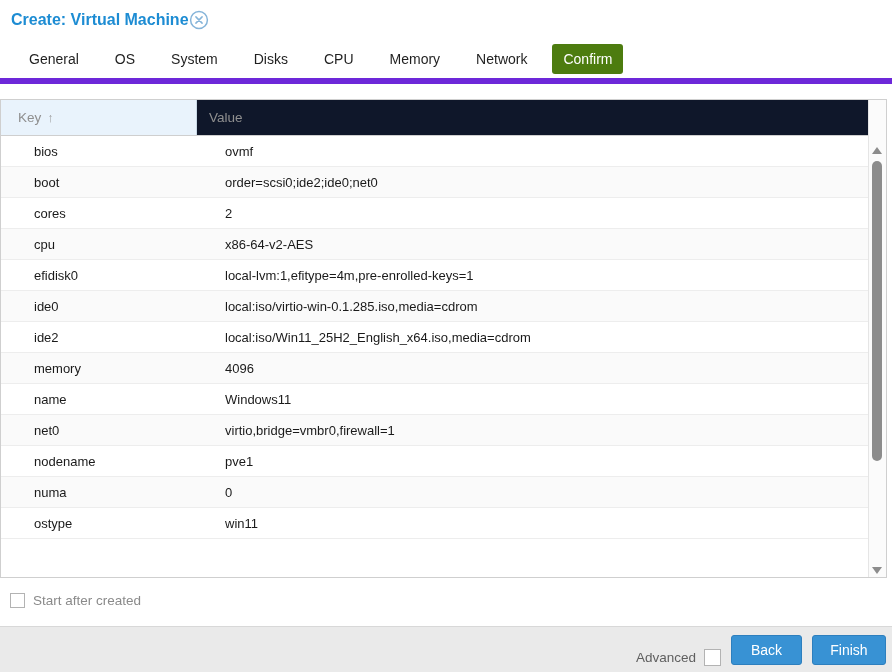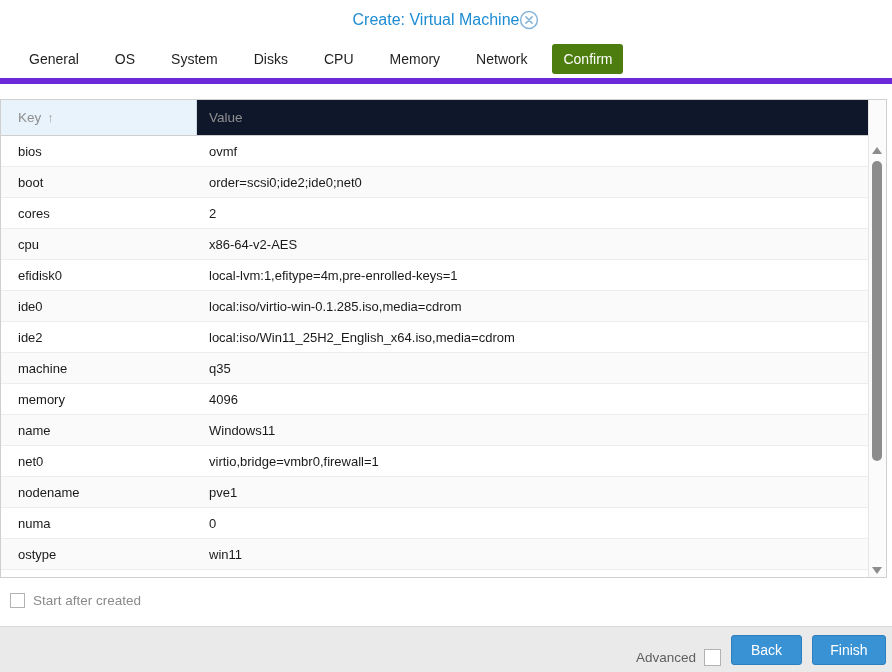--- a/index.html
+++ b/index.html
@@ -9,22 +9,23 @@
     font-family: "Liberation Sans", sans-serif;
     font-size: 13px;
     background: #fff;
     display: flex; flex-direction: column;
     position: relative;
     overflow: hidden;
   }
   
   .win-header {
     height: 40px; flex: 0 0 40px;
-    display: flex; align-items: center; justify-content: center;
+    display: flex; align-items: center; justify-content: flex-start;
     padding: 0 11px;
+    font-weight: bold;
   }
   .win-title { font-size: 16px; color: #1d8cd3; }
   .close-btn { width: 20px; height: 20px; cursor: pointer; display: flex; }
   
   .tabbar {
     height: 44px; flex: 0 0 44px;
     border-bottom: 6px solid #6d28d9;
     display: flex; align-items: center;
     padding: 0 18px; gap: 14px;
   }
@@ -58,21 +59,21 @@
   }
   .hcell-value { flex: 1; display: flex; align-items: center; padding-left: 12px; cursor: pointer; }
   .sort-arrow { margin-left: 6px; color: #9c9c9c; font-size: 13px; }
   .grid-rows { flex: 1; overflow: hidden; background: #fff; }
   .row {
     display: flex; height: 31px; align-items: center;
     border-bottom: 1px solid #ededed;
     color: #1a1a1a;
   }
   .row:nth-child(even) { background: #fafafa; }
-  .cell-key { width: 196px; flex: 0 0 196px; padding-left: 17px; overflow: hidden; white-space: nowrap; }
+  .cell-key { width: 196px; flex: 0 0 196px; padding-left: 17px; overflow: hidden; white-space: nowrap; margin-left: 16px; }
   .cell-value { flex: 1; padding-left: 12px; overflow: hidden; white-space: nowrap; }
   
   .grid-scrollbar {
     width: 18px; flex: 0 0 18px;
     border-left: 1px solid #e5e5e5;
     background: #fbfbfb;
     position: relative;
   }
   .sb-up {
     position: absolute; top: 47px; left: 3px;
@@ -185,24 +186,20 @@
             </div>
             <div class="row">
               <div class="cell-key">ide0</div>
               <div class="cell-value">local:iso/virtio-win-0.1.285.iso,media=cdrom</div>
             </div>
             <div class="row">
               <div class="cell-key">ide2</div>
               <div class="cell-value">local:iso/Win11_25H2_English_x64.iso,media=cdrom</div>
             </div>
             <div class="row">
-              <div class="cell-key">machine</div>
-              <div class="cell-value">q35</div>
-            </div>
-            <div class="row">
               <div class="cell-key">memory</div>
               <div class="cell-value">4096</div>
             </div>
             <div class="row">
               <div class="cell-key">name</div>
               <div class="cell-value">Windows11</div>
             </div>
             <div class="row">
               <div class="cell-key">net0</div>
               <div class="cell-value">virtio,bridge=vmbr0,firewall=1</div>

